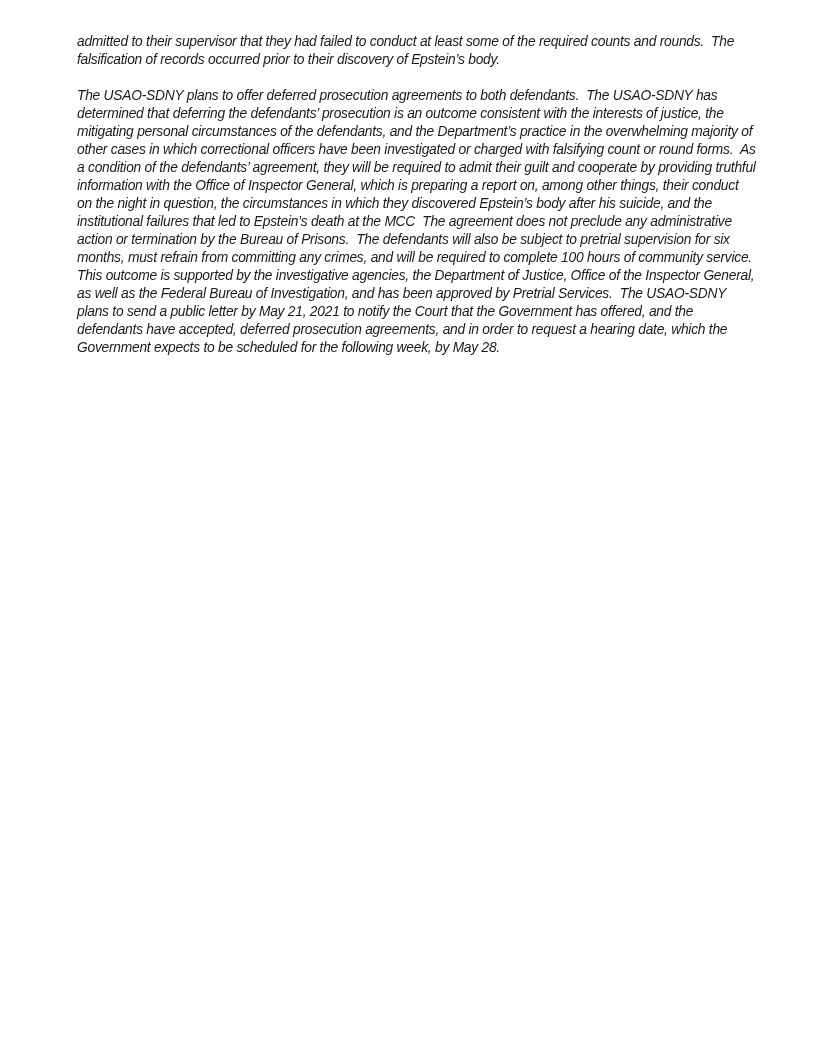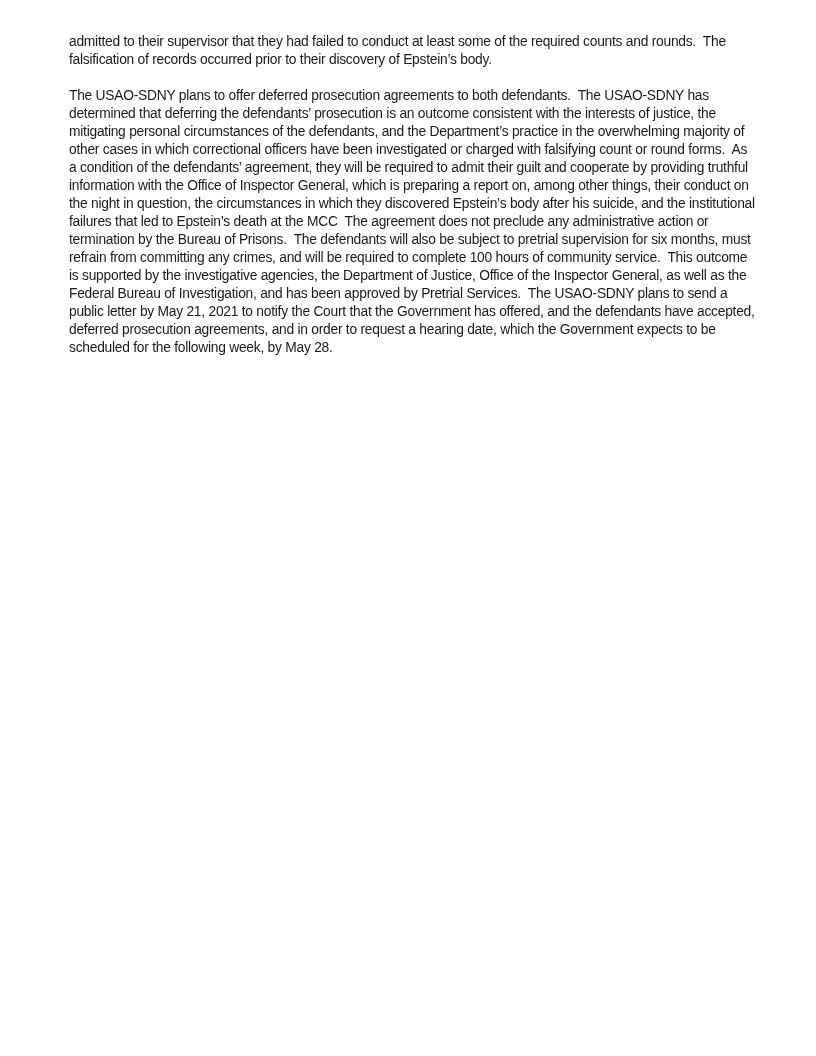--- a/index.html
+++ b/index.html
@@ -15,27 +15,28 @@
     box-sizing: border-box;
     padding: 33px 60px 0 61px;
     overflow: hidden;
     font-family: "Liberation Sans", "DejaVu Sans", sans-serif;
     color: #1a1a1a;
   }
   .doc-text {
     width: 695px;
   }
   .para {
-    margin: 0 0 18px 8px;
+    margin: 0 0 18px 16px;
     font-size: 13.8px;
     line-height: 18px;
     letter-spacing: -0.25px;
     white-space: pre-wrap;       
     word-wrap: break-word;
     color: #1a1a1a;
+    font-style: italic;
   }
 </style>
 </head>
 <body>
 
 <div class="page">
   <div class="doc-text">
     <p class="para">admitted to their supervisor that they had failed to conduct at least some of the required counts and rounds.  The falsification of records occurred prior to their discovery of Epstein’s body.</p>
     <p class="para">The USAO-SDNY plans to offer deferred prosecution agreements to both defendants.  The USAO-SDNY has determined that deferring the defendants’ prosecution is an outcome consistent with the interests of justice, the mitigating personal circumstances of the defendants, and the Department’s practice in the overwhelming majority of other cases in which correctional officers have been investigated or charged with falsifying count or round forms.  As a condition of the defendants’ agreement, they will be required to admit their guilt and cooperate by providing truthful information with the Office of Inspector General, which is preparing a report on, among other things, their conduct on the night in question, the circumstances in which they discovered Epstein’s body after his suicide, and the institutional failures that led to Epstein’s death at the MCC  The agreement does not preclude any administrative action or termination by the Bureau of Prisons.  The defendants will also be subject to pretrial supervision for six months, must refrain from committing any crimes, and will be required to complete 100 hours of community service.  This outcome is supported by the investigative agencies, the Department of Justice, Office of the Inspector General, as well as the Federal Bureau of Investigation, and has been approved by Pretrial Services.  The USAO-SDNY plans to send a public letter by May 21, 2021 to notify the Court that the Government has offered, and the defendants have accepted, deferred prosecution agreements, and in order to request a hearing date, which the Government expects to be scheduled for the following week, by May 28.</p>
   </div>

